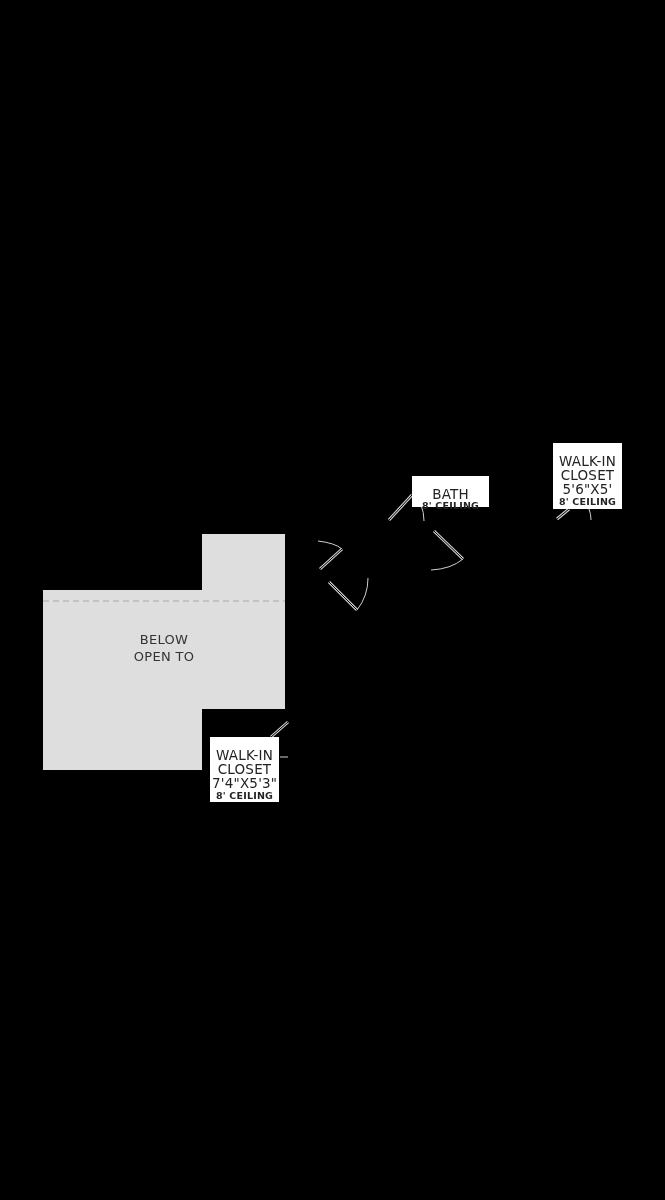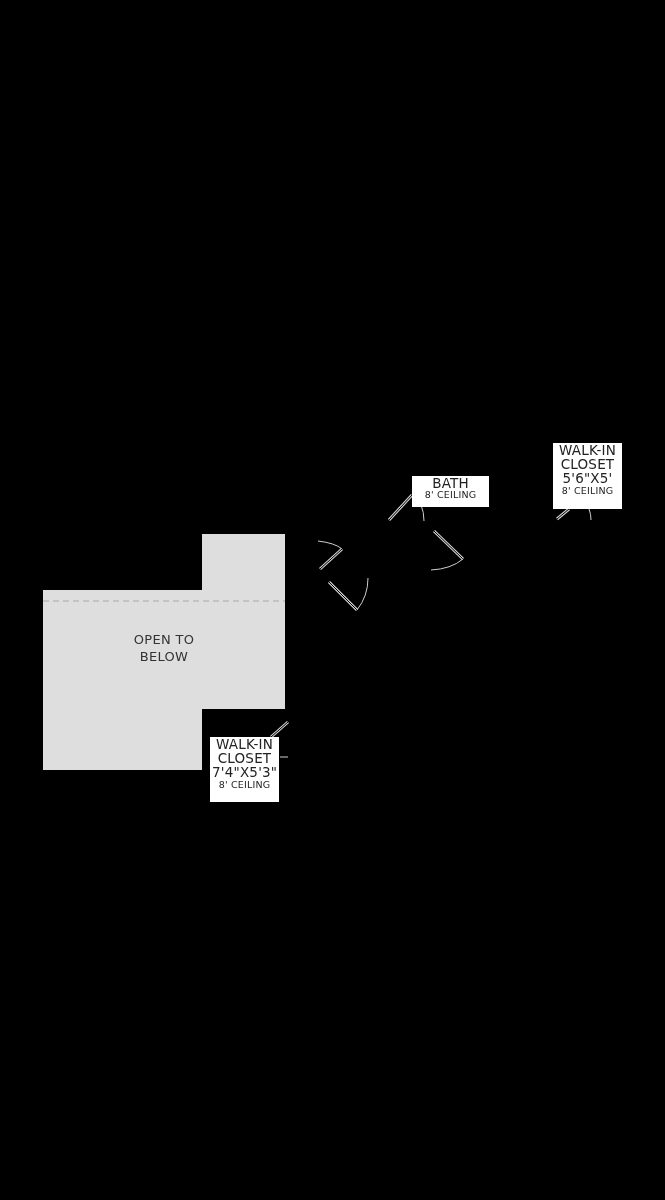--- a/index.html
+++ b/index.html
@@ -2,24 +2,24 @@
 <html><head>
   <meta charset="utf-8">
   <style>
     html, body { margin: 0; padding: 0; background: #000000; }
     body { width: 665px; height: 1200px; position: relative; overflow: hidden; font-family: "DejaVu Sans", sans-serif; }
     .canvas { position: absolute; left: 0; top: 0; width: 665px; height: 1200px; }
     svg.plan { position: absolute; left: 0; top: 0; }
     .label {
       position: absolute; background: #ffffff; color: #222222;
       text-align: center; line-height: 1.05; box-sizing: border-box;
-      padding: 0 2px;
+      padding: 11px 2px;
     }
     .label .big { display: block; font-size: 13.5px; letter-spacing: 0.2px; }
-    .label .small { display: block; font-size: 9.5px; letter-spacing: 0.2px; }
+    .label .small { display: block; font-size: 9.5px; letter-spacing: 0.2px; font-weight: bold; }
     .otb {
       position: absolute; left: 43px; top: 632px; width: 242px;
       text-align: center; font-size: 13px; color: #333333; line-height: 1.3;
       letter-spacing: 0.3px;
     }
     .otb span { display: block; }
   </style>
 </head>
 <body>
 
@@ -62,22 +62,22 @@
     </g>
 
     <g stroke="#cfcfcf" fill="none">
       <line x1="271" y1="737" x2="288" y2="722" stroke-width="3"></line>
       <line x1="271" y1="737" x2="288" y2="722" stroke="#000" stroke-width="1"></line>
       <line x1="280" y1="757" x2="288" y2="757" stroke-width="1"></line>
     </g>
   </svg>
 
   <div class="otb">
+    <span>BELOW</span>
     <span>OPEN TO</span>
-    <span>BELOW</span>
   </div>
 
   <div class="label" style="left:412px; top:476px; width:77px; height:31px;">
     <span class="big">BATH</span>
     <span class="small">8' CEILING</span>
   </div>
 
   <div class="label" style="left:553px; top:443px; width:69px; height:66px;">
     <span class="big">WALK-IN</span>
     <span class="big">CLOSET</span>

